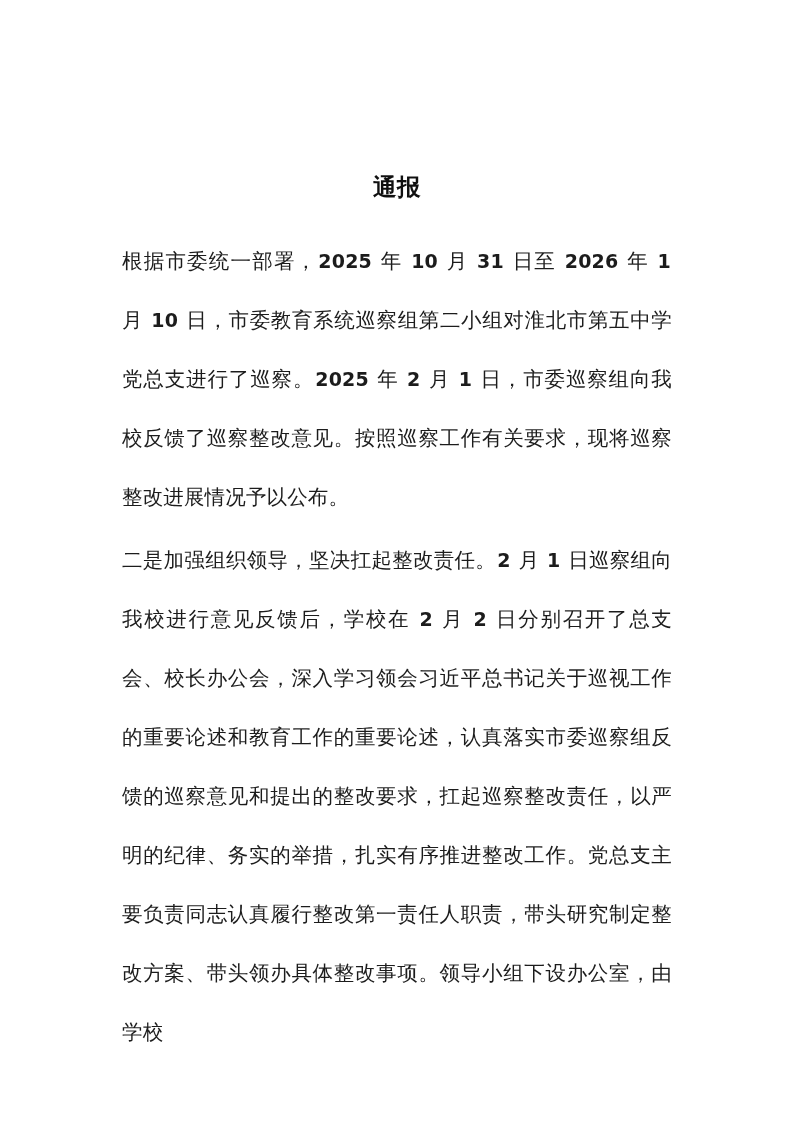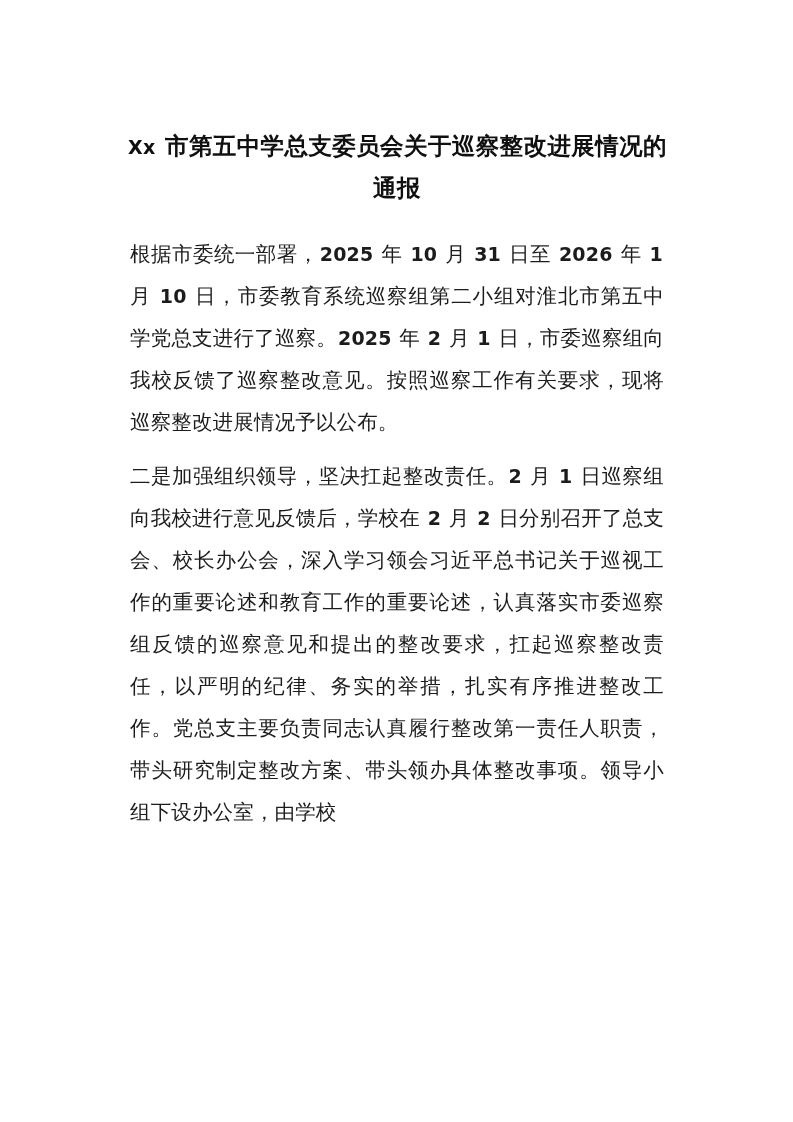--- a/index.html
+++ b/index.html
@@ -45,24 +45,24 @@
     letter-spacing: 0.4px;
     color: #101010;
   }
 
   
   .body-block {
     margin-top: 24px;
   }
 
   p.para {
-    margin: 12px;
+    margin: 4px;
     font-family: "DejaVu Serif", "Liberation Serif", serif;
     font-size: 20.5px;
-    line-height: 42px;
+    line-height: 59px;
     text-align: justify;
     text-justify: inter-ideograph;
     text-align-last: left;
     letter-spacing: 0.15px;
     color: #1c1c1c;
     word-break: break-all;
   }
 
   p.para.heading-line {
     font-size: 19px;
@@ -83,21 +83,21 @@
     padding: 0 1px;
   }
 </style>
 </head>
 <body>
 
 <div class="page">
   <div class="content">
 
     <h1 class="doc-title">
-      <span><span class="lat">Xx</span> 市第五中学总支委员会关于巡察整改进展情况的</span><br>
+      <br>
       <span>通报</span>
     </h1>
 
     <div class="body-block">
       <p class="para">根据市委统一部署，<span class="lat">2025</span> 年 <span class="lat">10</span> 月 <span class="lat">31</span> 日至 <span class="lat">2026</span> 年 <span class="lat">1</span> 月 <span class="lat">10</span> 日，市委教育系统巡察组第二小组对淮北市第五中学党总支进行了巡察。<span class="lat">2025</span> 年 <span class="lat">2</span> 月 <span class="lat">1</span> 日，市委巡察组向我校反馈了巡察整改意见。按照巡察工作有关要求，现将巡察整改进展情况予以公布。</p>
       <p class="para">二是加强组织领导，坚决扛起整改责任。<span class="lat">2</span> 月 <span class="lat">1</span> 日巡察组向我校进行意见反馈后，学校在 <span class="lat">2</span> 月 <span class="lat">2</span> 日分别召开了总支会、校长办公会，深入学习领会习近平总书记关于巡视工作的重要论述和教育工作的重要论述，认真落实市委巡察组反馈的巡察意见和提出的整改要求，扛起巡察整改责任，以严明的纪律、务实的举措，扎实有序推进整改工作。党总支主要负责同志认真履行整改第一责任人职责，带头研究制定整改方案、带头领办具体整改事项。领导小组下设办公室，由学校</p>
     </div>
 
   </div>
 </div>

